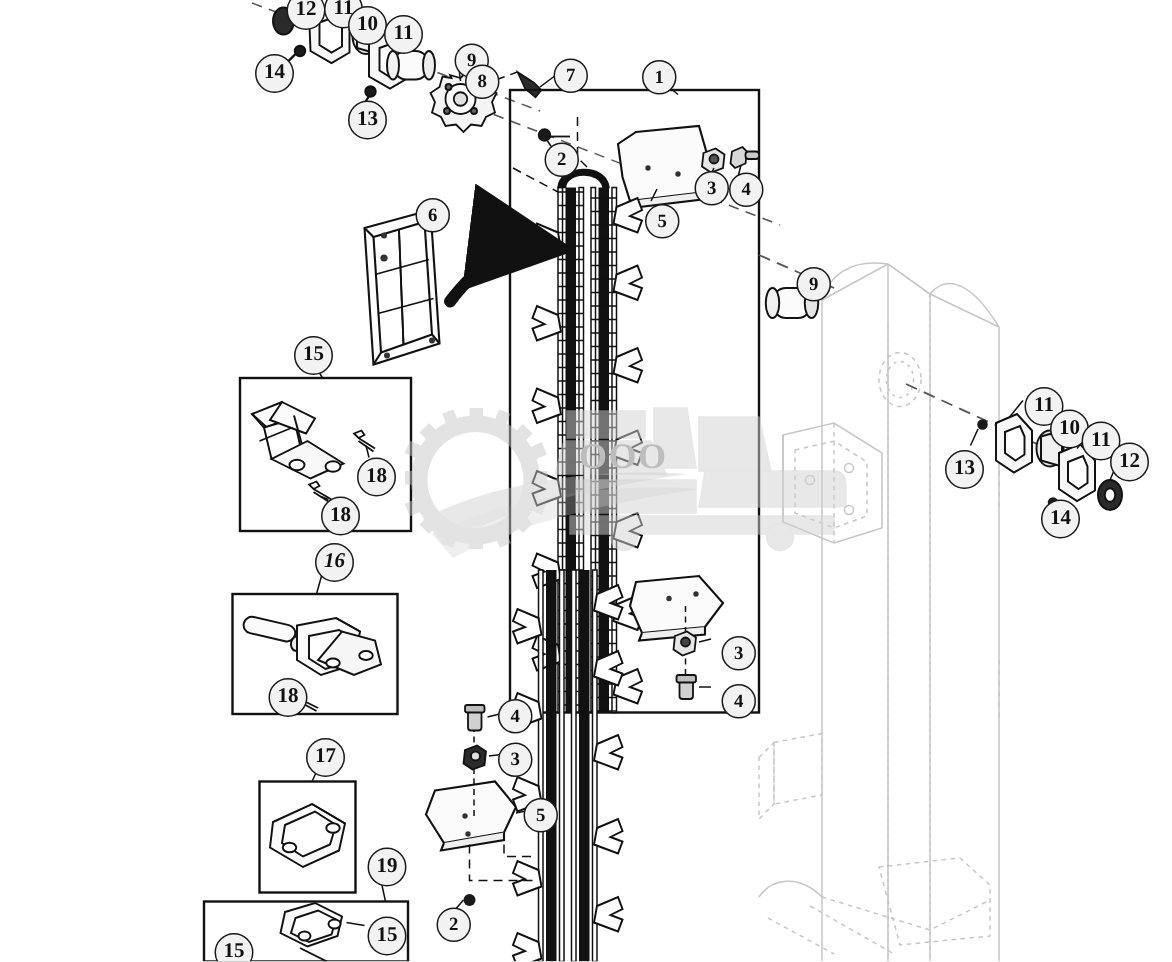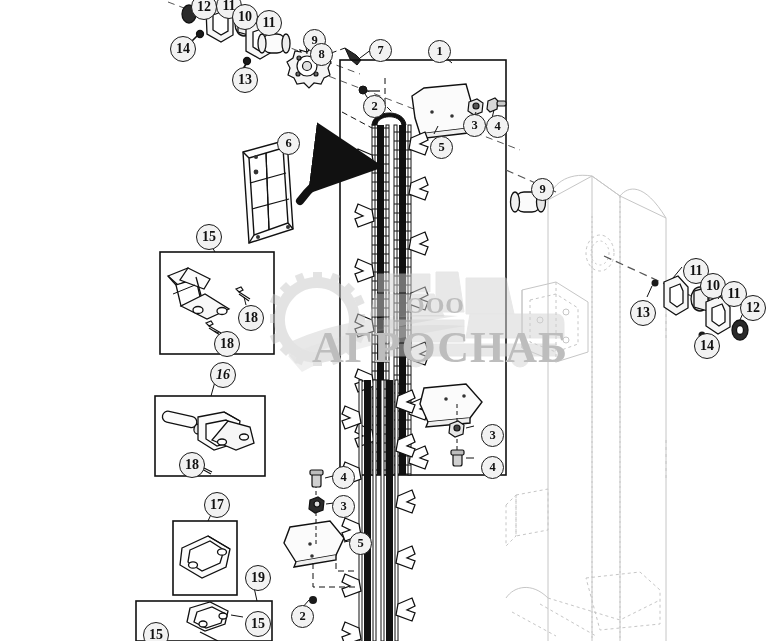--- a/index.html
+++ b/index.html
@@ -56,22 +56,21 @@
       <path d="M66 4 h22 l6 40 h-28 z"></path>
       <path d="M96 10 h40 l8 36 h-48 z"></path>
       <path d="M100 46 h86 c6 0 8 4 8 10 v14 h-98 z"></path>
       <path d="M14 52 h80 v22 h-80 z"></path>
       <path d="M10 76 h176 v12 h-176 z"></path>
       <circle cx="46" cy="90" r="9"></circle>
         <circle cx="150" cy="90" r="9"></circle>
     </g>
   </svg>
 
-  <div class="wm-text" style="left:406px;top:292px;font-size:24px">ООО</div>
-  <div class="wm-text" style="left:312px;top:322px;font-size:44px">АГРОСНАБ</div>
+  <div class="wm-text" style="left:386px;top:292px;font-size:24px">ООО</div>
 
   <svg class="layer" viewBox="0 0 781 641">
     <g fill="none" stroke="#c6c6c6" stroke-width="1">
       <path d="M548 200 L548 641"></path>
       <path d="M592 176 L592 641"></path>
       <path d="M620 196 L620 641"></path>
       <path d="M666 218 L666 641"></path>
       <path d="M548 200 C552 185 566 172 592 176"></path>
       <path d="M592 176 L620 196 L666 218"></path>
       <path d="M620 196 C628 186 644 182 666 218"></path>

